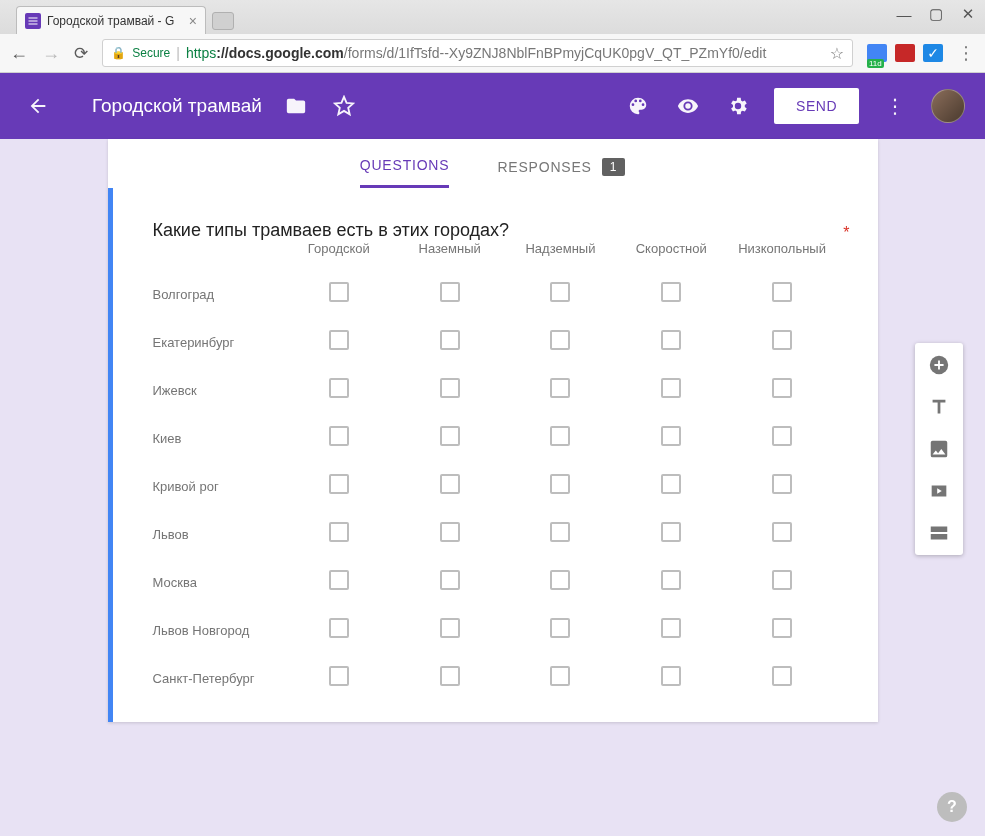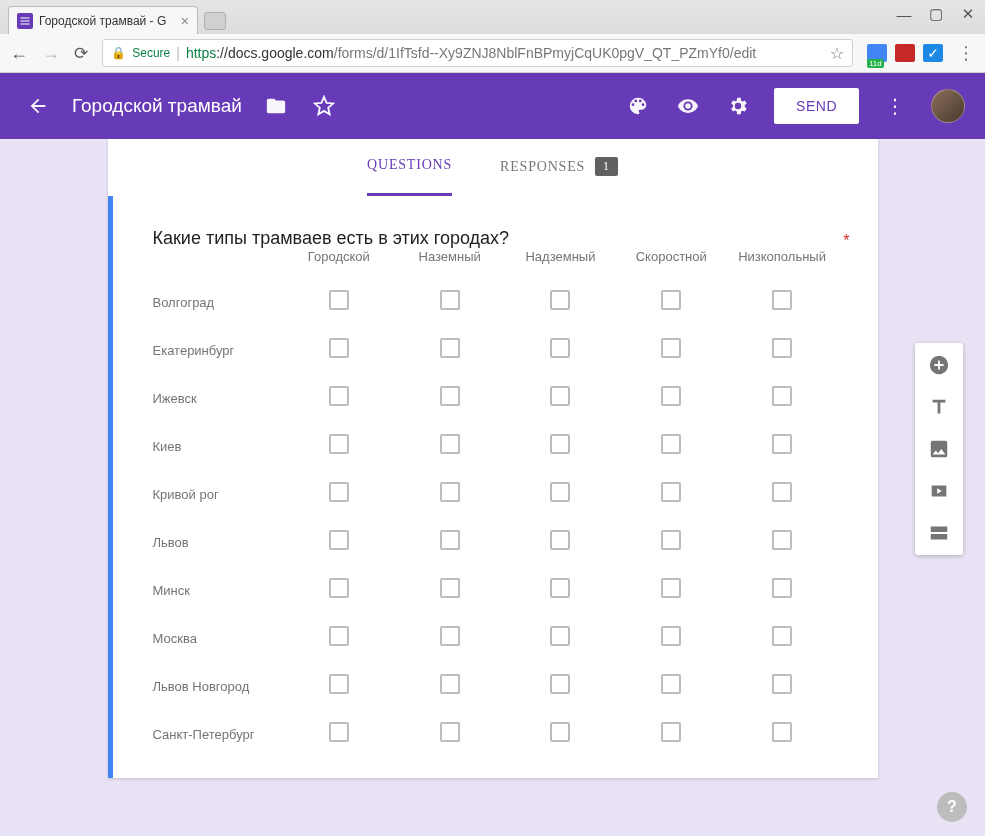--- a/index.html
+++ b/index.html
@@ -1,66 +1,66 @@
 <!DOCTYPE html>
 <html><head>
 <meta charset="utf-8">
 <style>
   * { box-sizing: border-box; }
   html, body { margin:0; padding:0; font-family: Arial, "Helvetica Neue", sans-serif; background:#f5f5f5; }
   body { width:985px; height:836px; overflow:hidden; position:relative; }
 
   
   .browser-chrome { background:#fff; border-bottom:1px solid #d0d0d0; }
-  .tab-strip { height:34px; background:linear-gradient(#e6e6e6,#dcdcdc); display:flex; align-items:flex-end; padding-left:8px; position:relative; }
+  .tab-strip { height:34px; background:linear-gradient(#e6e6e6,#dcdcdc); display:flex; align-items:flex-end; padding-left:16px; position:relative; }
   .tab { height:28px; background:#f7f7f7; border:1px solid #bcbcbc; border-bottom:none; border-radius:4px 4px 0 0; display:flex; align-items:center; padding:0 8px; font-size:12px; color:#333; gap:6px; min-width:190px; }
   .tab .favicon { width:16px; height:16px; background:#673ab7; border-radius:2px; display:flex; align-items:center; justify-content:center; }
   .tab .favicon svg { width:12px; height:12px; fill:#fff; }
   .tab .tab-title { flex:1; white-space:nowrap; overflow:hidden; text-overflow:ellipsis; }
   .tab .tab-close { color:#888; font-size:14px; line-height:1; }
   .new-tab { width:22px; height:18px; background:#d0d0d0; margin:0 0 4px 6px; border:1px solid #b0b0b0; border-radius:3px; }
   .window-controls { position:absolute; right:6px; top:4px; display:flex; gap:10px; }
   .window-controls span { width:22px; height:20px; display:flex; align-items:center; justify-content:center; color:#555; font-size:15px; }
 
   .addr-bar { height:38px; display:flex; align-items:center; padding:0 10px; gap:14px; background:#f7f7f7; }
   .nav-arrow { color:#5a5a5a; font-size:18px; width:18px; text-align:center; }
   .nav-arrow.disabled { color:#b8b8b8; }
   .reload { color:#5a5a5a; font-size:17px; }
   .omnibox { flex:1; height:28px; border:1px solid #d0d0d0; border-radius:3px; background:#fff; display:flex; align-items:center; padding:0 8px; font-size:14px; gap:6px; }
   .omnibox .lock { color:#0b8043; font-size:12px; }
   .omnibox .secure { color:#0b8043; font-size:12px; }
   .omnibox .sep { color:#bbb; }
-  .omnibox .url-host { color:#333; }
+  .omnibox .url-host { color:#333;font-weight:bold; }
   .omnibox .url-scheme { color:#0b8043; }
   .omnibox .url-path { color:#777; }
   .omnibox .star { margin-left:auto; color:#777; font-size:16px; }
   .ext-icons { display:flex; gap:8px; align-items:center; }
   .ext-icons .ext { width:20px; height:18px; border-radius:2px; }
   .ext.a { background:#4285f4; position:relative; }
   .ext.a::after { content:"11d"; position:absolute; bottom:-6px; left:0; font-size:8px; background:#25b14a; color:#fff; padding:0 2px; border-radius:2px; }
   .ext.b { background:#c62828; }
   .ext.c { background:#1e88e5; display:flex; align-items:center; justify-content:center; color:#fff; font-size:14px; }
   .chrome-menu { color:#777; font-size:18px; }
 
   
   .app-header { background:#673ab7; color:#fff; padding:0; }
   .app-header-inner { height:66px; display:flex; align-items:center; padding:0 20px 0 24px; gap:20px; }
   .hdr-icon { display:flex; align-items:center; justify-content:center; width:28px; height:28px; opacity:0.95; }
   .hdr-icon svg { width:22px; height:22px; fill:#fff; }
-  .form-title { font-size:19px; font-weight:400; }
+  .form-title { font-size:19px; font-weight:400;margin-left:20px; }
   .app-header-right { margin-left:auto; display:flex; align-items:center; gap:22px; }
   .send-btn { background:#fff; color:#673ab7; font-size:14px; font-weight:500; padding:10px 22px; border-radius:2px; letter-spacing:0.5px; }
   .dots-v { font-size:20px; }
   .avatar { width:34px; height:34px; border-radius:50%; background:linear-gradient(135deg,#8a6d5a,#4a3a2e); border:1px solid rgba(255,255,255,0.3); }
 
   
   .content-bg { background:#e8e2f4; min-height:700px; padding:0; position:relative; }
   .form-card { width:770px; margin:0 auto; background:#fff; box-shadow:0 1px 3px rgba(0,0,0,0.15); position:relative; }
   .tabs-row { display:flex; justify-content:center; gap:48px; padding:18px 0 0 0; border-bottom:none; }
-  .form-tab { font-size:14px; letter-spacing:0.8px; color:#777; padding-bottom:20px; display:flex; align-items:center; gap:10px;font-family:Liberation Serif, serif; }
+  .form-tab { font-size:14px; letter-spacing:0.8px; color:#777; padding-bottom:12px; display:flex; align-items:center; gap:10px; }
   .form-tab.active { color:#673ab7; font-weight:500; border-bottom:3px solid #673ab7; }
   .badge { background:#616161; color:#fff; font-size:12px; padding:2px 8px; border-radius:2px; }
 
   .question-card { padding:32px 40px 20px 40px; position:relative; border-left:5px solid #4285f4; }
   .question-title { font-size:18px; color:#222; }
   .required { color:#d93025; position:absolute; right:28px; top:36px; font-size:16px; }
 
   .grid-table { display:table; width:100%; border-collapse:separate; }
   .grid-header, .grid-row { display:table-row; }
   .row-label, .col-header, .grid-cell { display:table-cell; vertical-align:middle; text-align:center; }
@@ -226,28 +226,20 @@
           </div>
           <div class="grid-row">
             <span class="row-label">Львов</span>
             <span class="grid-cell"><span class="checkbox"></span></span>
             <span class="grid-cell"><span class="checkbox"></span></span>
             <span class="grid-cell"><span class="checkbox"></span></span>
             <span class="grid-cell"><span class="checkbox"></span></span>
             <span class="grid-cell"><span class="checkbox"></span></span>
           </div>
           <div class="grid-row">
-            <span class="row-label">Минск</span>
-            <span class="grid-cell"><span class="checkbox"></span></span>
-            <span class="grid-cell"><span class="checkbox"></span></span>
-            <span class="grid-cell"><span class="checkbox"></span></span>
-            <span class="grid-cell"><span class="checkbox"></span></span>
-            <span class="grid-cell"><span class="checkbox"></span></span>
-          </div>
-          <div class="grid-row">
             <span class="row-label">Москва</span>
             <span class="grid-cell"><span class="checkbox"></span></span>
             <span class="grid-cell"><span class="checkbox"></span></span>
             <span class="grid-cell"><span class="checkbox"></span></span>
             <span class="grid-cell"><span class="checkbox"></span></span>
             <span class="grid-cell"><span class="checkbox"></span></span>
           </div>
           <div class="grid-row">
             <span class="row-label">Львов Новгород</span>
             <span class="grid-cell"><span class="checkbox"></span></span>

